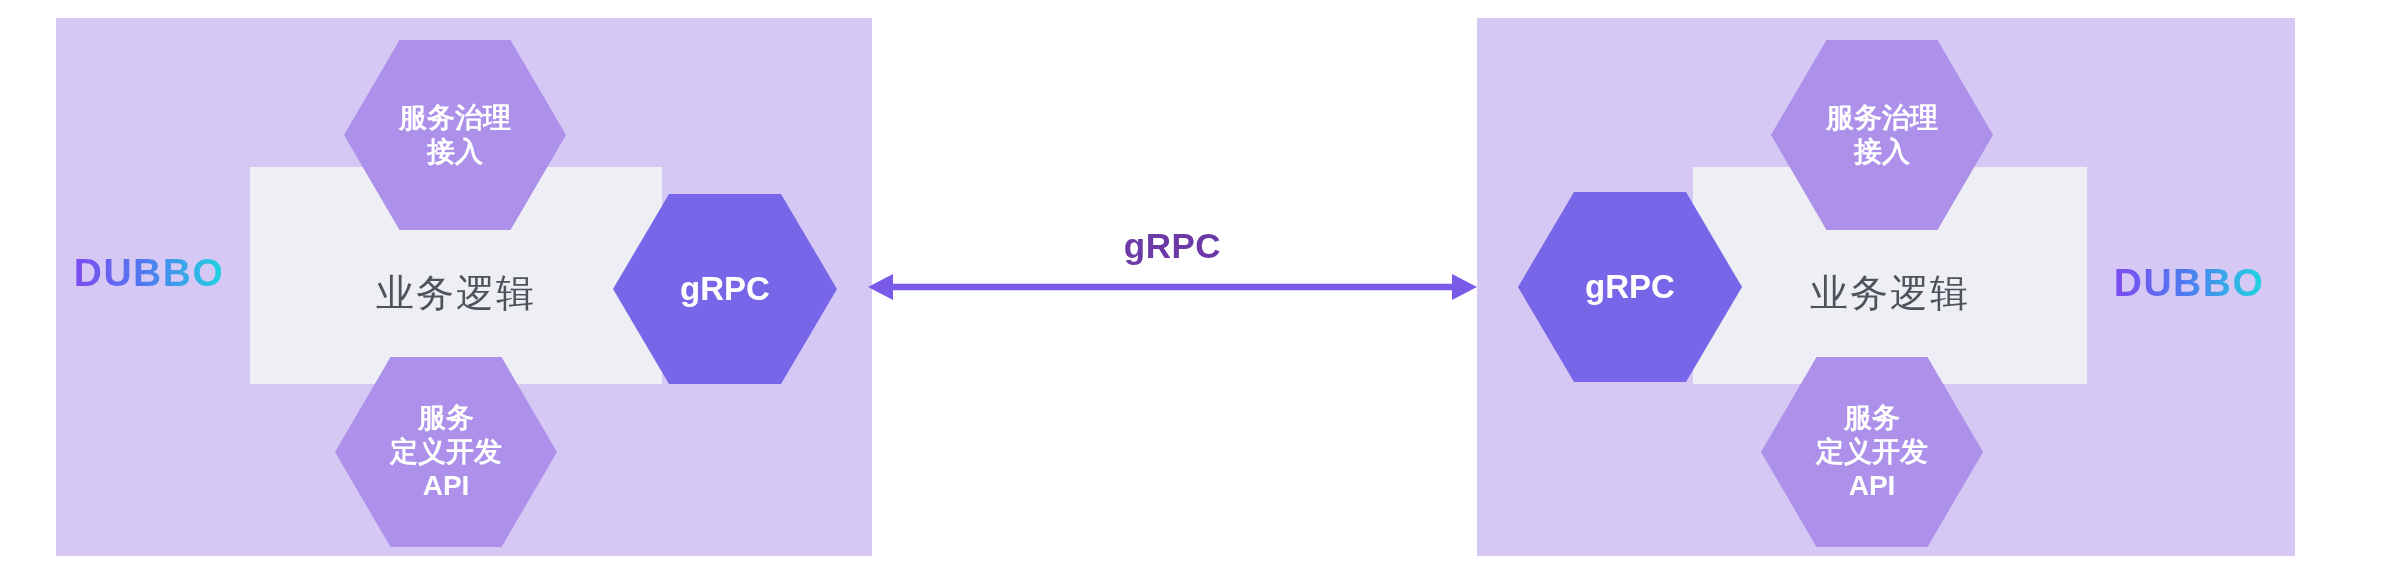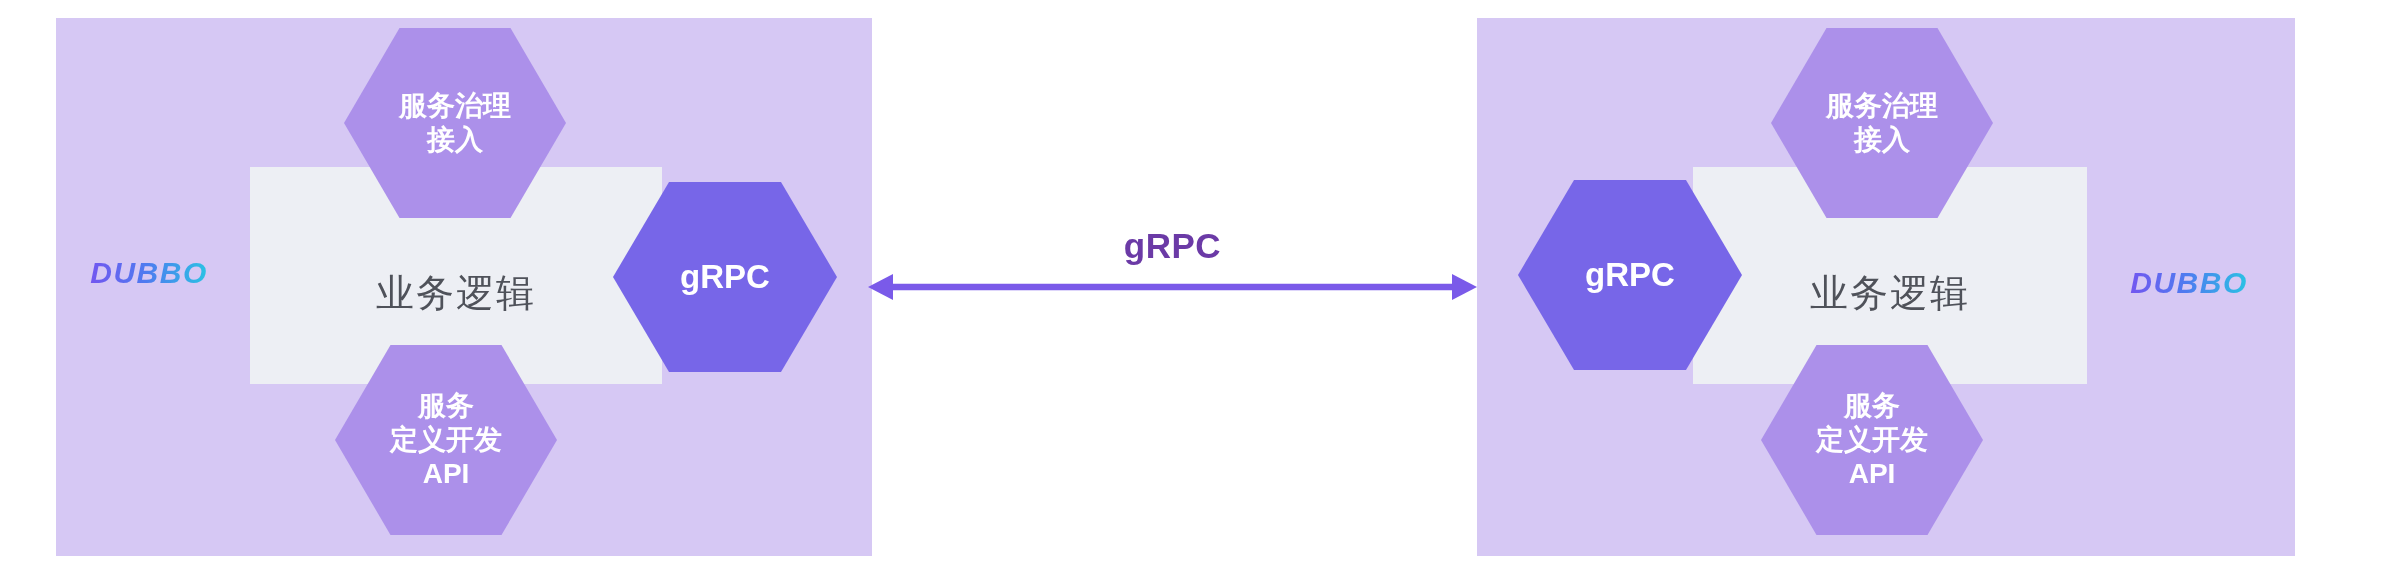--- a/index.html
+++ b/index.html
@@ -31,20 +31,21 @@
     letter-spacing:2px;
     margin-top:36px;
   }
 
   .hex{
     position:absolute;
     clip-path:polygon(25% 0%,75% 0%,100% 50%,75% 100%,25% 100%,0% 50%);
     display:flex;flex-direction:column;align-items:center;justify-content:center;
     text-align:center;
     color:#ffffff;
+    margin-top:12px;
   }
   .hex-small{
     width:222px;height:190px;
     background:#ac90ea;
     font-size:28px;font-weight:600;line-height:34px;
   }
   .hex-grpc{
     width:224px;height:190px;
     background:#7766e8;
     font-size:33px;font-weight:700;
@@ -55,23 +56,22 @@
   .box-l .hex-bottom{left:279px;top:327px;}
   .box-l .hex-grpc{left:557px;top:164px;}
   .box-r .hex-top{left:294px;top:10px;}
   .box-r .hex-bottom{left:284px;top:327px;}
   .box-r .hex-grpc{left:41px;top:162px;}
 
   .logo{
     position:absolute;
     width:150px;height:42px;
     display:flex;align-items:center;justify-content:center;
-    font-size:30px;font-weight:800;letter-spacing:1.5px;
+    font-size:39px;font-weight:800;letter-spacing:1.5px;
     color:#5f6cee;
-    font-style:italic;
   }
   @supports ((-webkit-background-clip:text) or (background-clip:text)){
     .logo{
       background:linear-gradient(90deg,#7d4cf0 0%,#4e7bf0 48%,#20d5e0 100%);
       -webkit-background-clip:text;background-clip:text;
       color:transparent;-webkit-text-fill-color:transparent;
     }
   }
   .box-l .logo{left:18px;top:234px;}
   .box-r .logo{left:637px;top:244px;}

